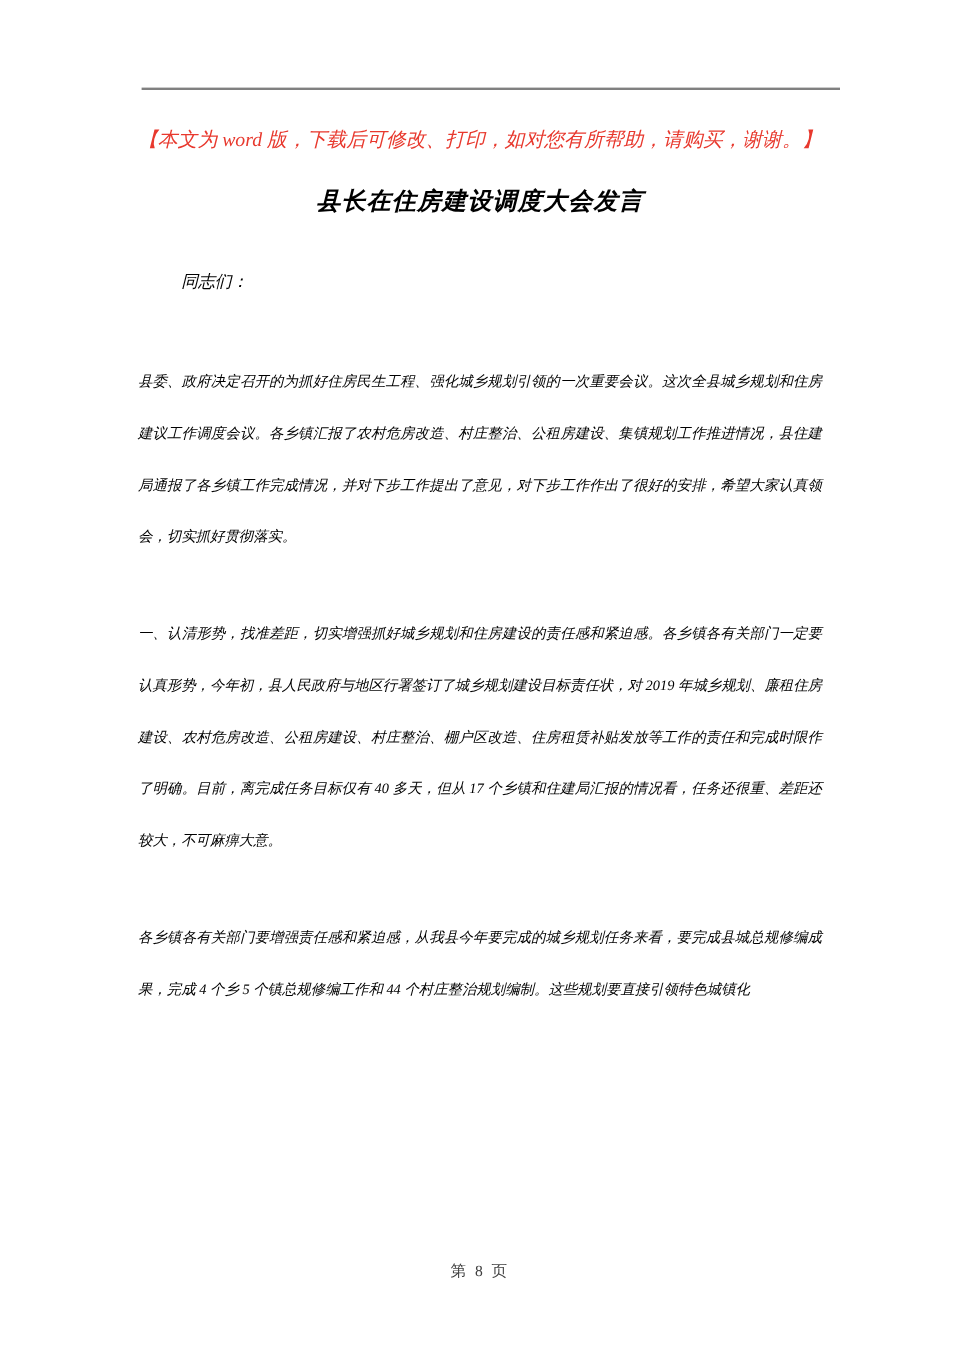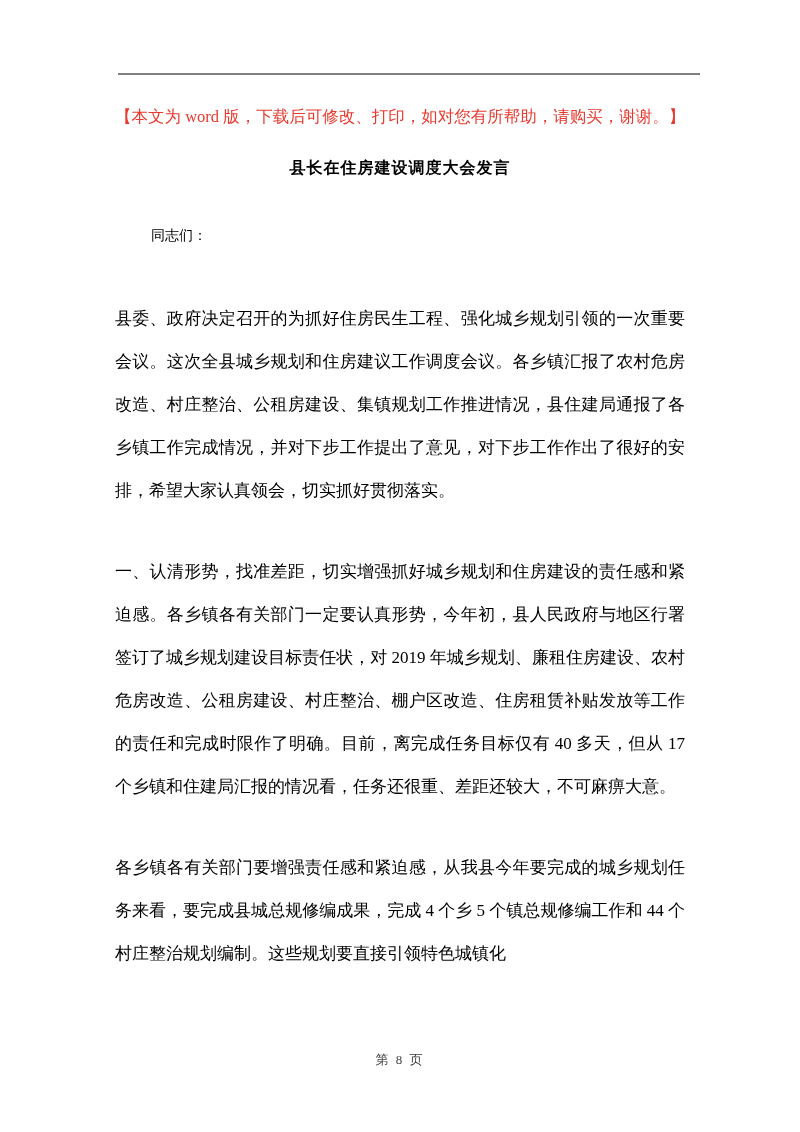--- a/index.html
+++ b/index.html
@@ -65,50 +65,51 @@
     pointer-events: none;
     white-space: nowrap;
   }
 
   
   .content {
     position: absolute;
     top: 104px;
     left: 115px;
     width: 570px;
+    font-style: italic;
   }
 
   .notice {
     color: #e8392e;
     font-size: 16.5px;
     line-height: 26px;
     letter-spacing: 0px;
     margin: 0 0 22px 0;
     white-space: nowrap;
   }
 
   .doc-title {
     text-align: center;
-    font-size: 16px;
+    font-size: 20px;
     font-weight: bold;
     line-height: 32px;
     margin: 0 0 30px 0;
     letter-spacing: 1px;
     font-family: "Liberation Sans", sans-serif;
   }
 
   .salutation {
     font-size: 14px;
     line-height: 43px;
     margin: 0 0 40px 0;
     text-indent: 36px;
   }
 
   .para {
-    font-size: 17px;
+    font-size: 12px;
     line-height: 43px;
     margin: 0 0 38px 0;
     text-align: justify;
     text-justify: inter-ideograph;
   }
   .para:last-child { margin-bottom: 0; }
 
   
   .doc-footer {
     position: absolute;

